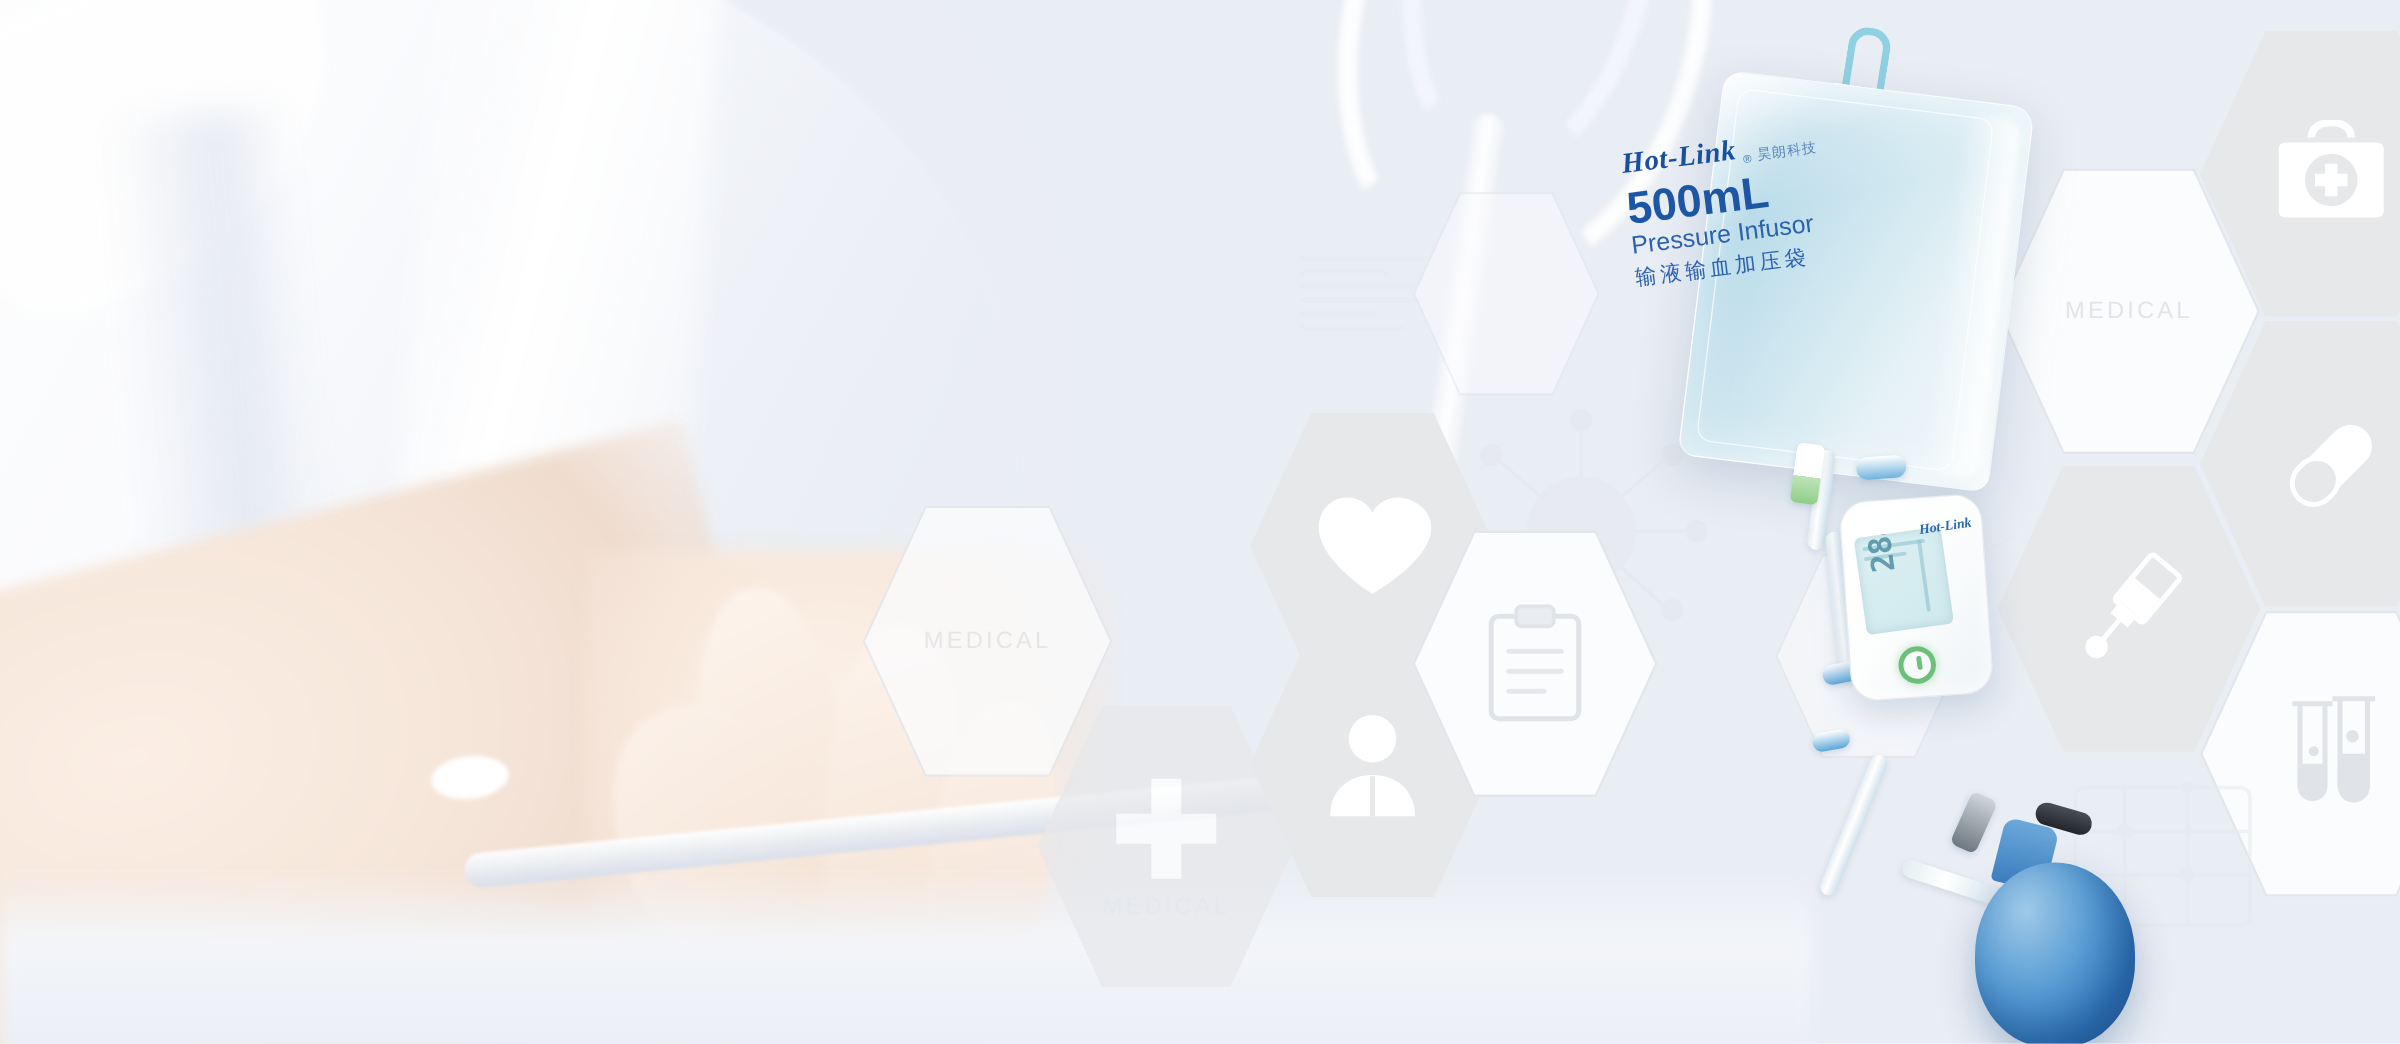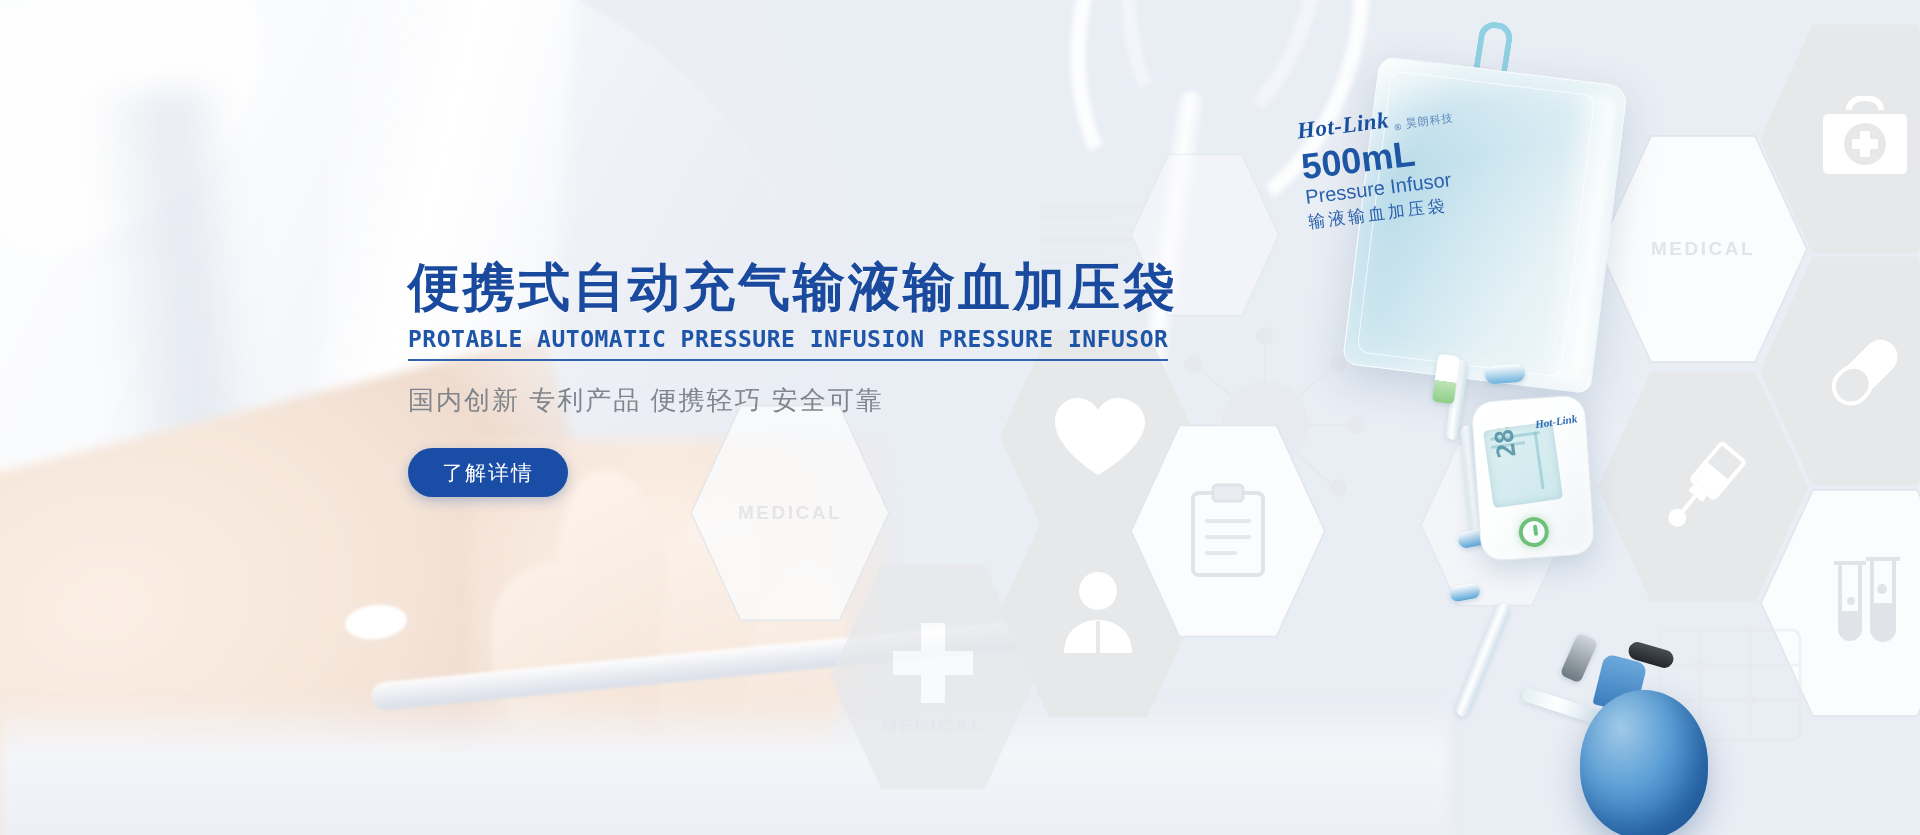--- a/index.html
+++ b/index.html
@@ -103,21 +103,21 @@
   }
   .hex.outline::after{
     content:""; position:absolute; inset:2px;
     background:#fbfcfd;
     clip-path:polygon(25% 2%,75% 2%,100% 50%,75% 98%,25% 98%,0 50%);
   }
   .hex.filled{ background:#e6e8ea; }
   .hex .hex-inner{ position:relative; z-index:3; }
 
   .hex-label{
-    font-size:19px; letter-spacing:2.5px; color:#e1e4e9; font-weight:700;
+    font-size:19px; letter-spacing:2.5px; color:#e1e4e9; font-weight:400;
   }
 
   .ico{ display:block; }
 
   
   .molecule{ position:absolute; opacity:.5; }
 
   .faint-lines{ position:absolute; }
   .faint-lines div{
     height:4px; background:#e8ebf0; border-radius:2px; margin-bottom:7px;
@@ -482,22 +482,14 @@
       </div>
       <div class="pump-brand">Hot-Link</div>
       <div class="power-ring"></div>
     </div>
 
     <div class="bulb-valve"></div>
     <div class="bulb-neck"></div>
     <div class="bulb"></div>
   </div>
 
-  <div class="copy">
-    <h1 class="headline">便携式自动充气输液输血加压袋</h1>
-    <div>
-      <span class="subline">PROTABLE AUTOMATIC PRESSURE INFUSION PRESSURE INFUSOR</span>
-    </div>
-    <p class="tagline">国内创新 专利产品 便携轻巧 安全可靠</p>
-    <button class="cta">了解详情</button>
-  </div>
 
 </div>
 
 </body></html>

